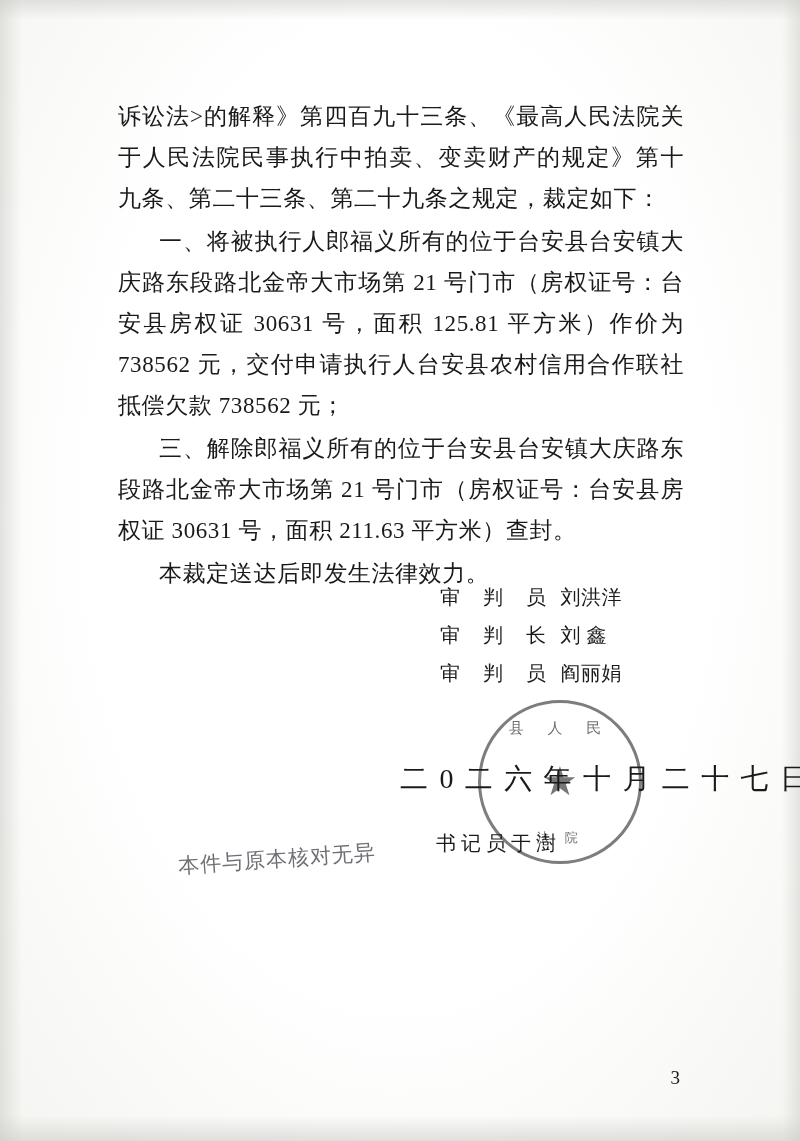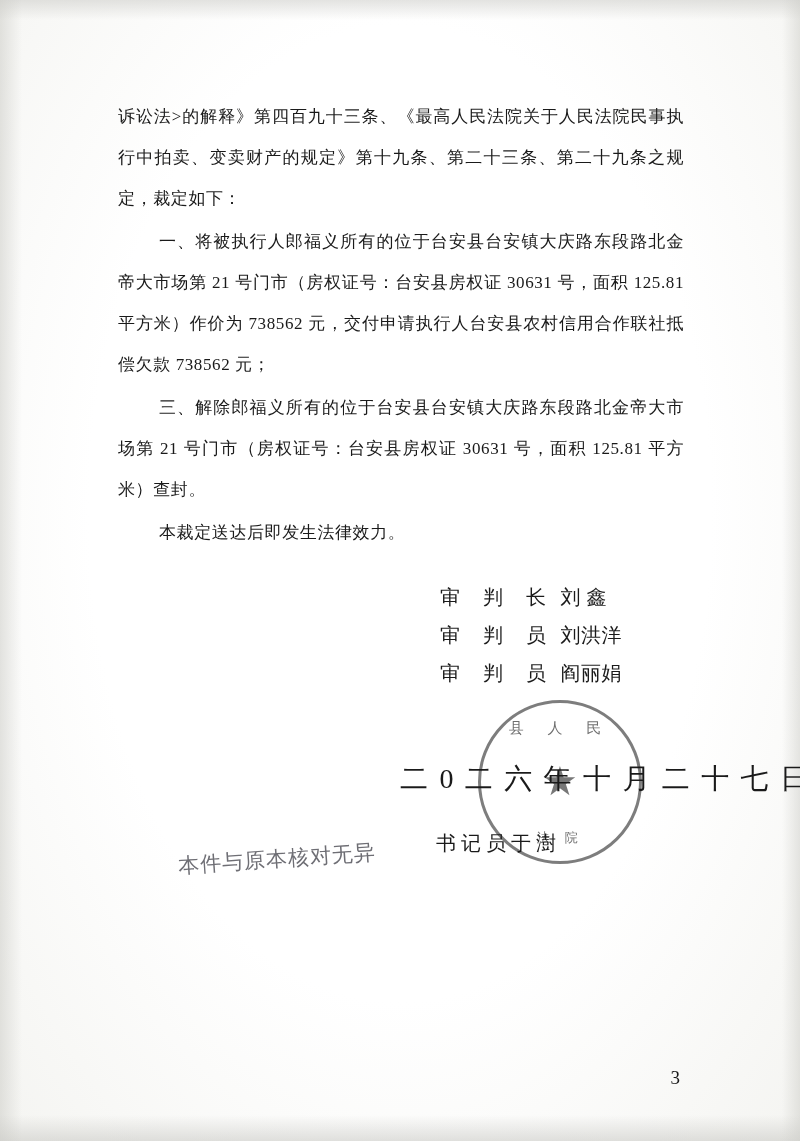--- a/index.html
+++ b/index.html
@@ -36,21 +36,21 @@
   }
 
   #content {
     position: absolute;
     left: 118px;
     top: 96px;
     width: 566px;
   }
 
   .para {
-    font-size: 17px;
+    font-size: 23px;
     line-height: 41px;
     color: #1a1a1a;
     letter-spacing: 0.6px;
     text-align: justify;
     text-justify: inter-ideograph;
     margin: 0 0 2px 0;
     font-family: "Liberation Serif", "DejaVu Serif", serif;
   }
   .indent {
     text-indent: 41px;
@@ -150,32 +150,32 @@
 </style>
 </head>
 <body>
 
 <div id="page">
   <div id="paper-tint"></div>
 
   <div id="content">
     <p class="para">诉讼法&gt;的解释》第四百九十三条、《最高人民法院关于人民法院民事执行中拍卖、变卖财产的规定》第十九条、第二十三条、第二十九条之规定，裁定如下：</p>
     <p class="para indent">一、将被执行人郎福义所有的位于台安县台安镇大庆路东段路北金帝大市场第 21 号门市（房权证号：台安县房权证 30631 号，面积 125.81 平方米）作价为 738562 元，交付申请执行人台安县农村信用合作联社抵偿欠款 738562 元；</p>
-    <p class="para indent">三、解除郎福义所有的位于台安县台安镇大庆路东段路北金帝大市场第 21 号门市（房权证号：台安县房权证 30631 号，面积 125.81 平方米）查封。</p>
+    <p class="para indent">三、解除郎福义所有的位于台安县台安镇大庆路东段路北金帝大市场第 21 号门市（房权证号：台安县房权证 30631 号，面积 211.63 平方米）查封。</p>
     <p class="para indent">本裁定送达后即发生法律效力。</p>
   </div>
 
   <div class="sign-block">
     <div class="sign-line">
+      <span class="sp">审 判 员</span>
+      <span>刘洪洋</span>
+    </div>
+    <div class="sign-line">
       <span class="sp">审 判 长</span>
       <span>刘  鑫</span>
-    </div>
-    <div class="sign-line">
-      <span class="sp">审 判 员</span>
-      <span>刘洪洋</span>
     </div>
     <div class="sign-line">
       <span class="sp">审 判 员</span>
       <span>阎丽娟</span>
     </div>
   </div>
 
   <div id="seal">
     <div class="seal-top-text">县 人 民</div>
     <div class="seal-star">★</div>

